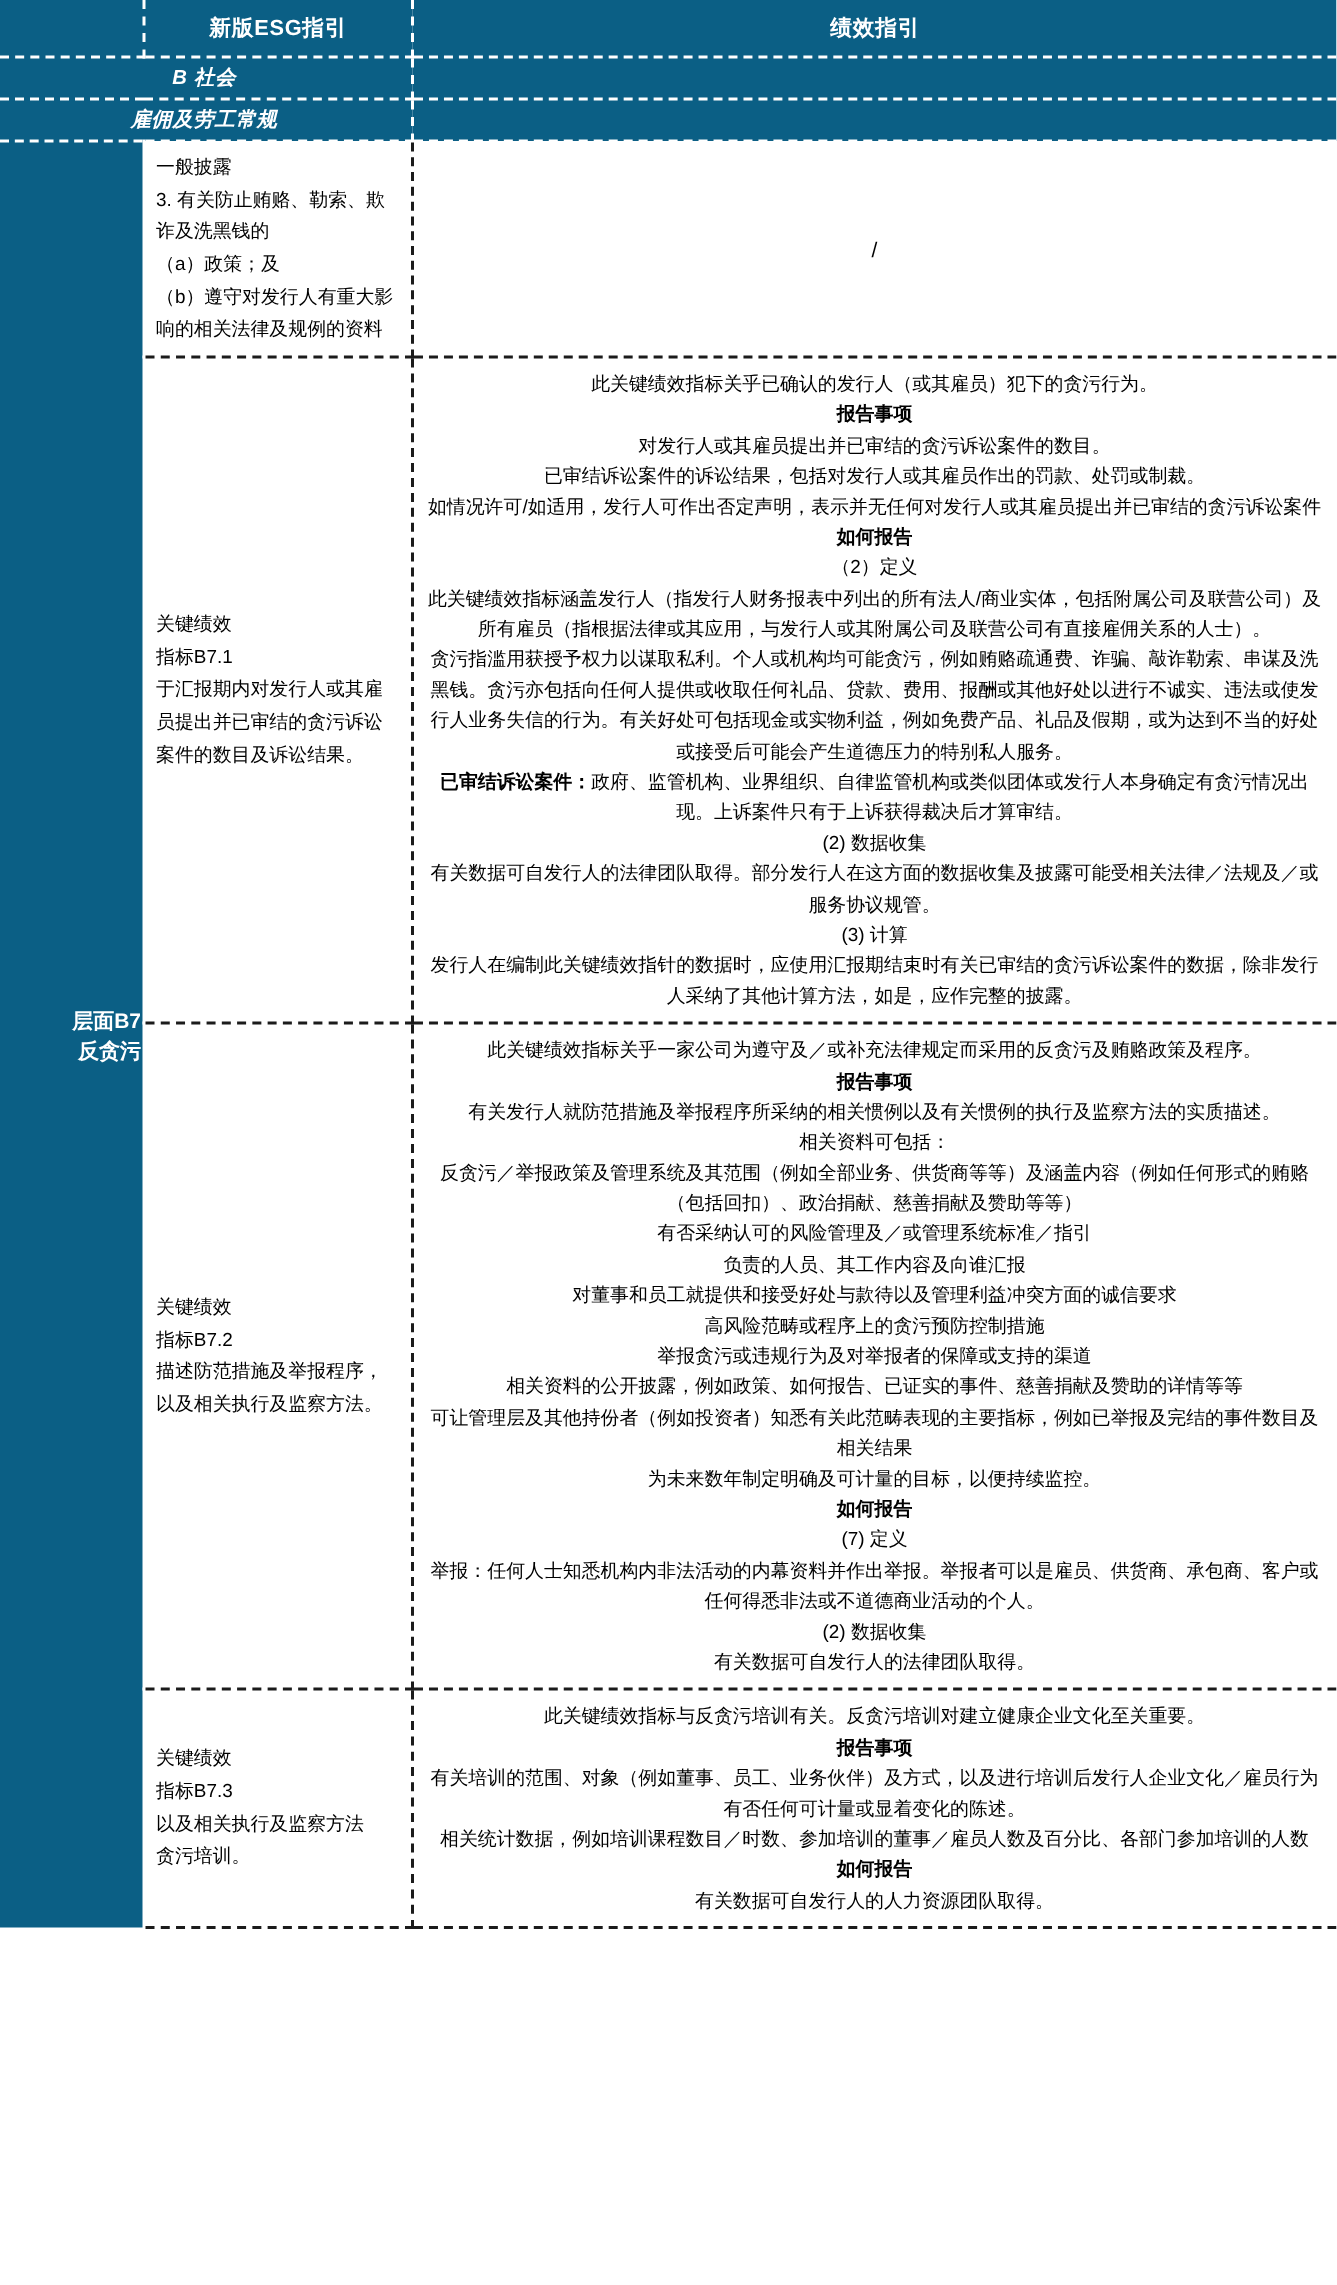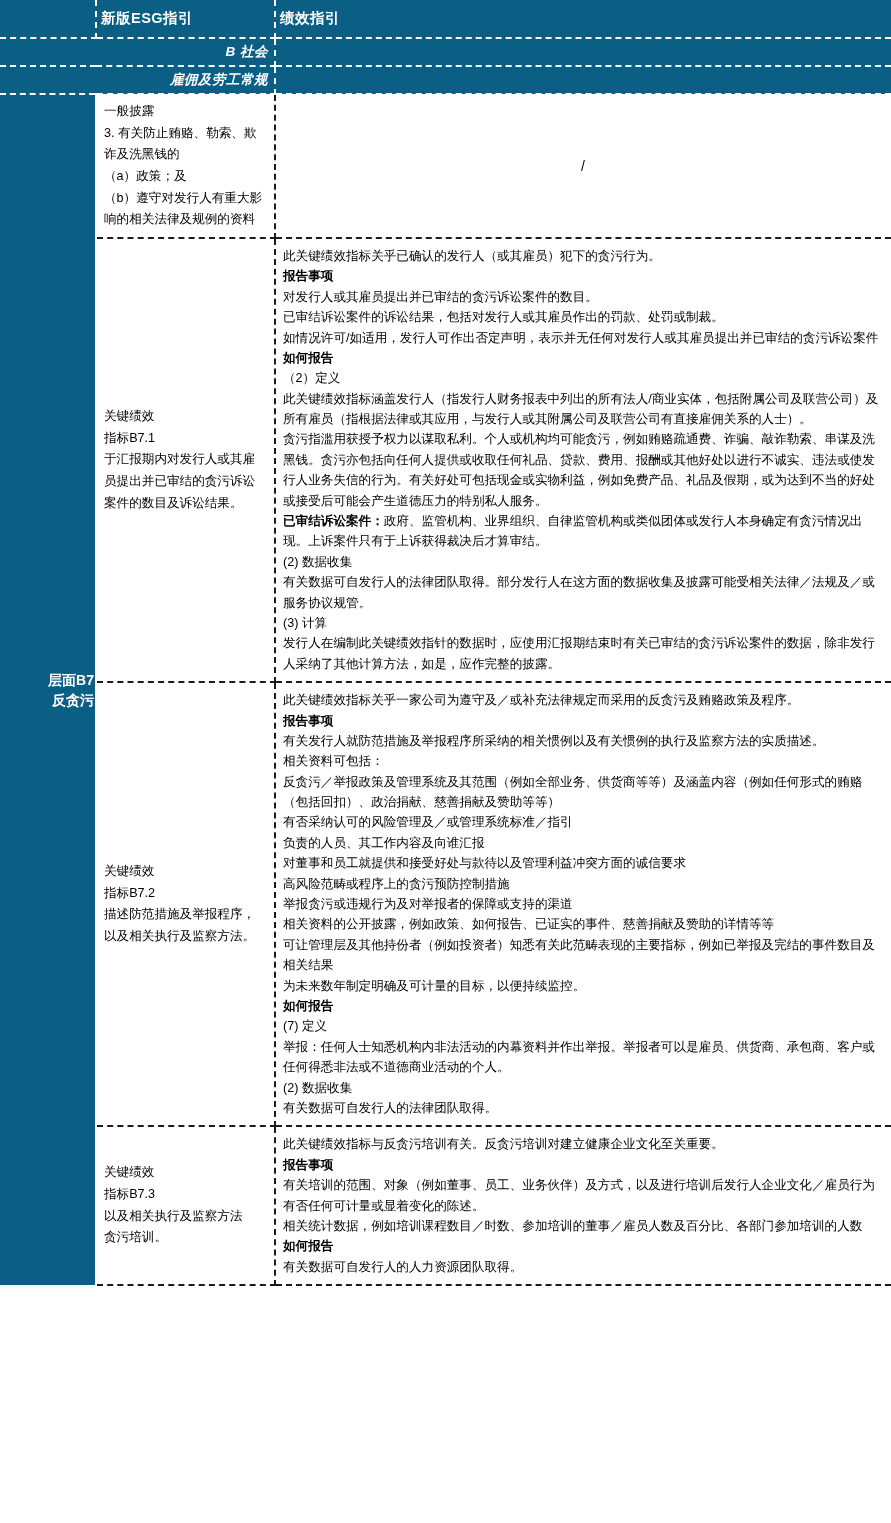--- a/index.html
+++ b/index.html
@@ -19,40 +19,40 @@
     border-collapse: collapse;
     table-layout: fixed;
   }
 
   
   .hdr-cell {
     background: #0b5f85;
     color: #ffffff;
     font-weight: bold;
     font-size: 14.5px;
-    text-align: left;
+    text-align: center;
     padding: 9px 4px;
     border-right: 2px dashed #ffffff;
     border-bottom: 2px dashed #ffffff;
     vertical-align: middle;
     letter-spacing: .5px;
   }
   .hdr-cell.last { border-right: none; }
 
   .band-cell {
     background: #0b5f85;
     color: #ffffff;
     font-style: italic;
     font-weight: bold;
     font-size: 13.5px;
     padding: 4px 6px 4px 4px;
     border-right: 2px dashed #ffffff;
     border-bottom: 2px dashed #ffffff;
     vertical-align: middle;
-    text-align: right;
+    text-align: center;
     letter-spacing: .5px;
   }
   .band-cell.blank { border-right: none; }
 
   
   .aspect-cell {
     background: #0b5f85;
     color: #ffffff;
     font-weight: bold;
     font-size: 14px;
@@ -80,20 +80,21 @@
   .guide-cell {
     background: #ffffff;
     color: #000000;
     font-size: 12.6px;
     line-height: 1.62;
     padding: 7px 8px 7px 7px;
     vertical-align: top;
     border-bottom: 2px dashed #1b1b1b;
     border-top: 2px dashed #1b1b1b;
     width: 616px;
+    text-align: center;
   }
   .guide-cell.centered {
     vertical-align: middle;
     text-align: center;
   }
 
   .line { display: block; }
   .bold { font-weight: bold; }
 
   .slash {

